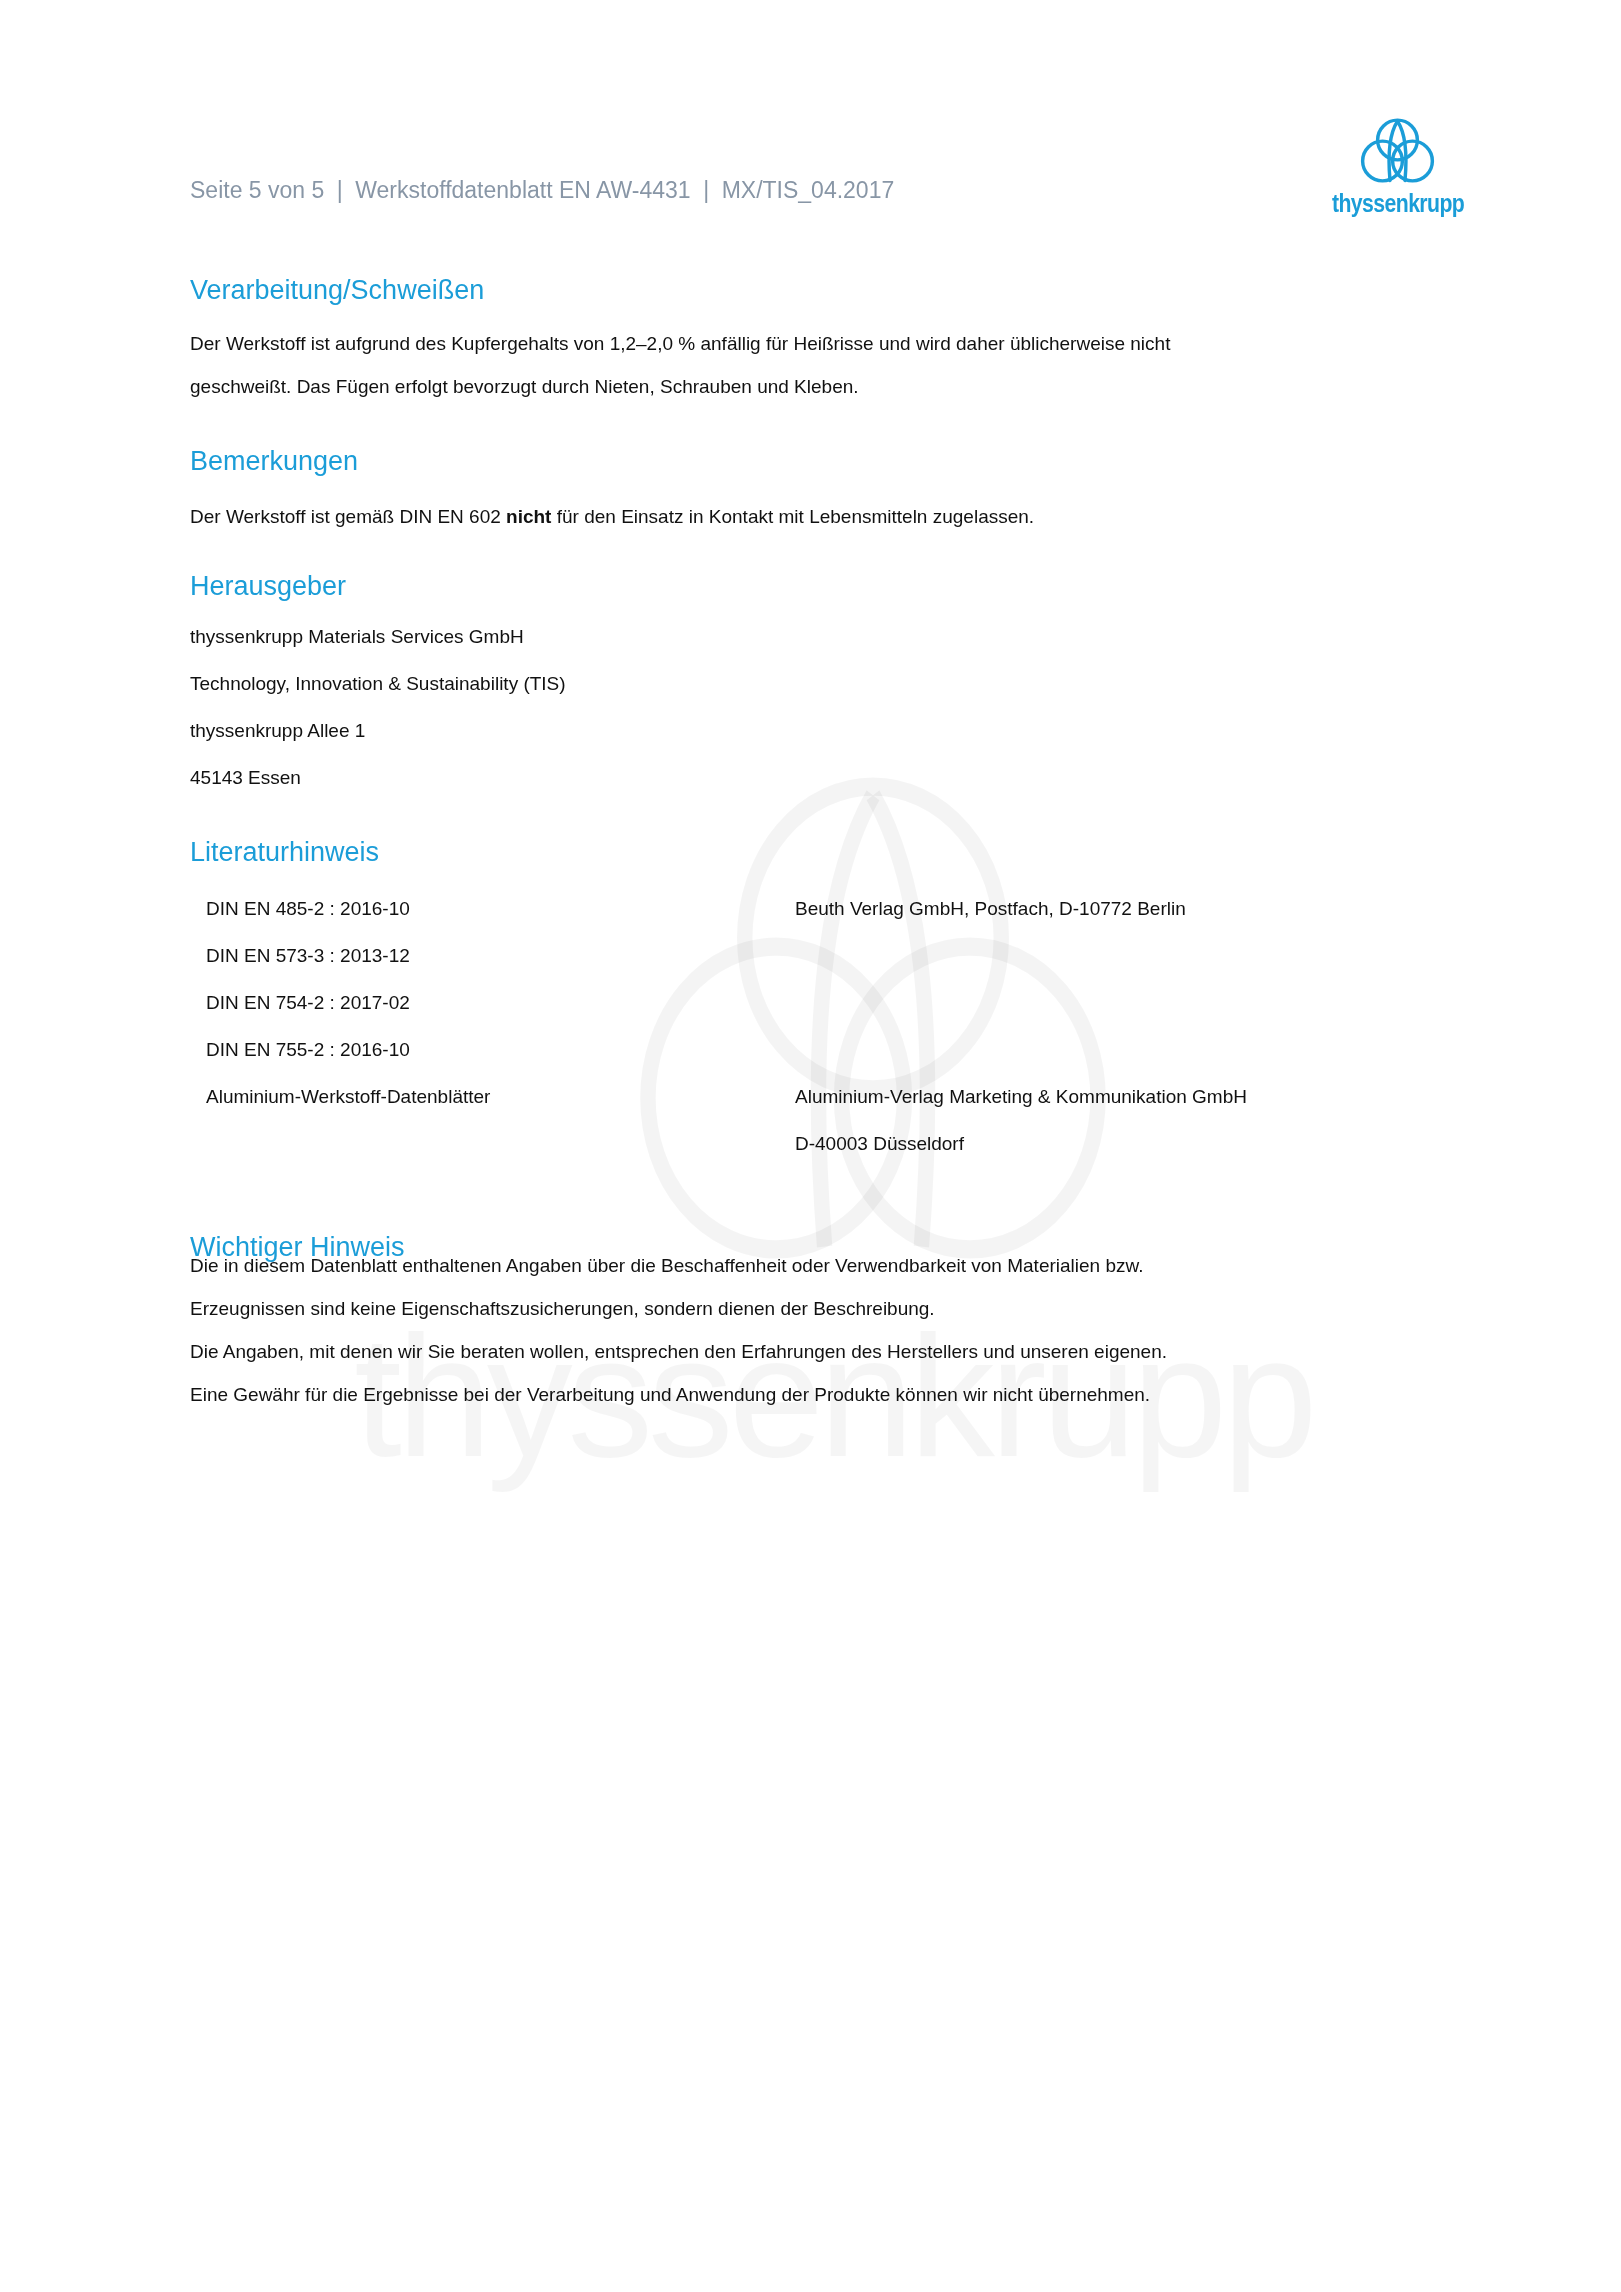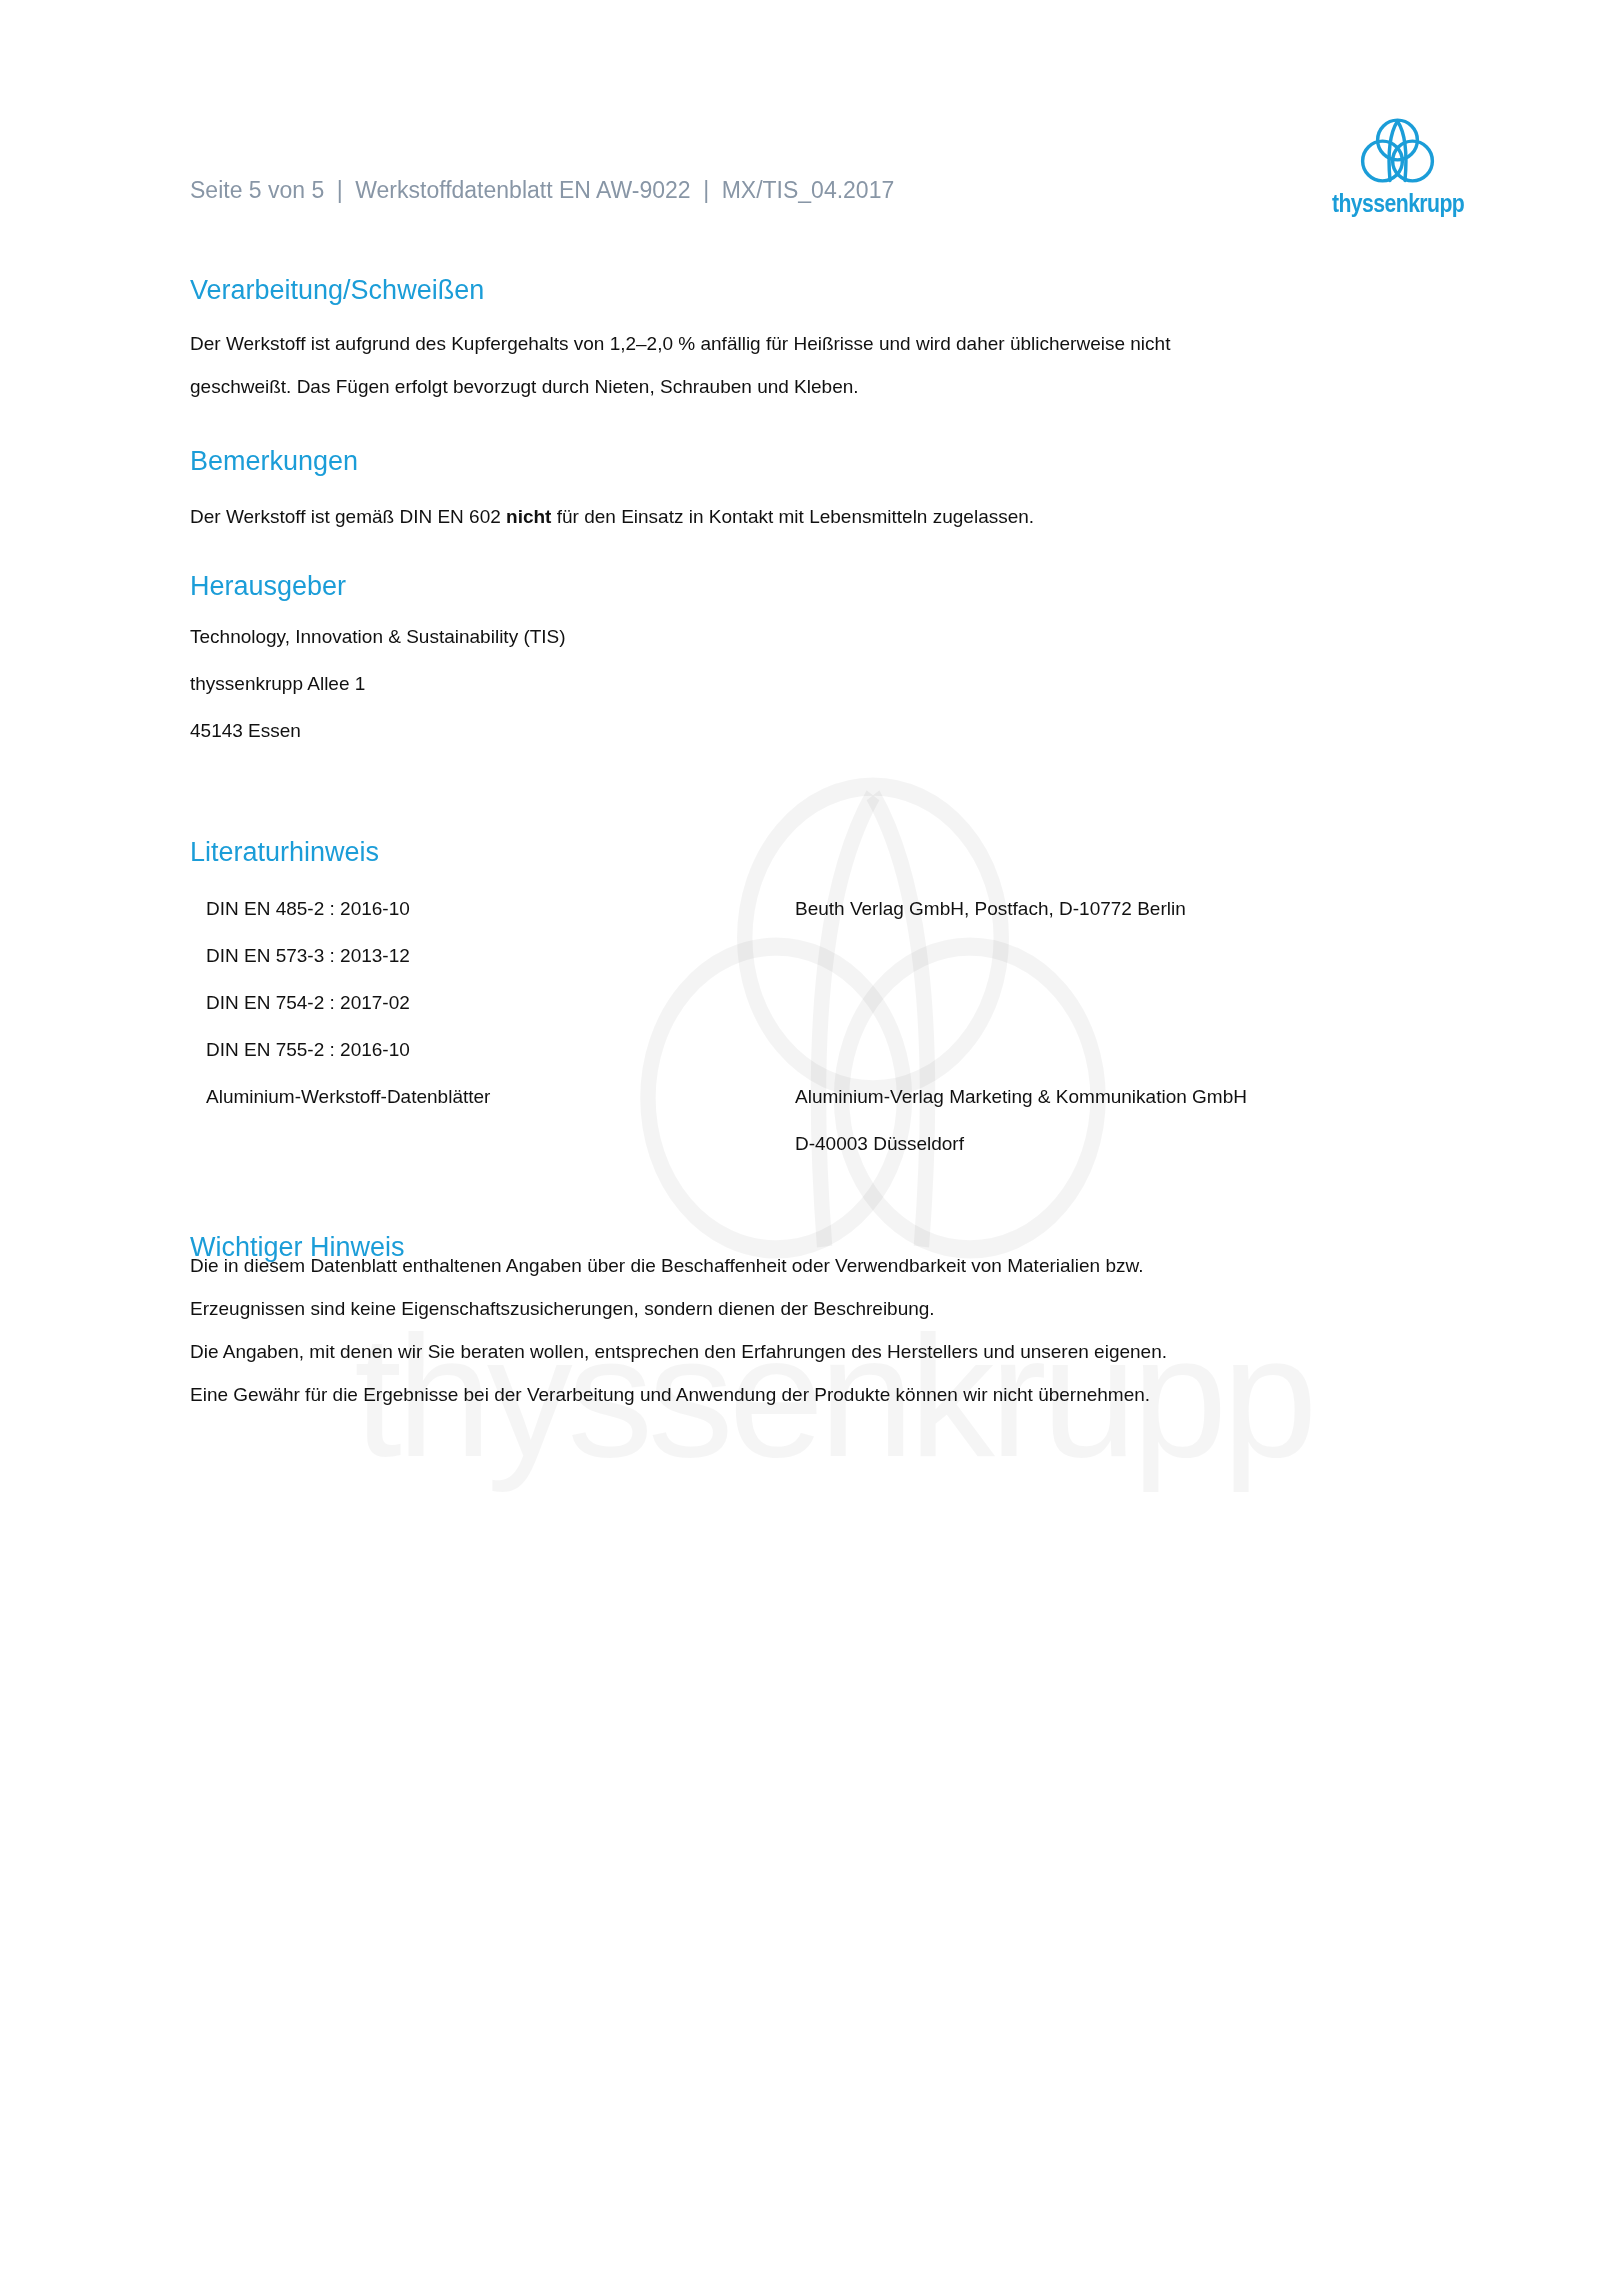--- a/index.html
+++ b/index.html
@@ -87,21 +87,21 @@
       <circle cx="70" cy="59" r="26.5"></circle>
       <path d="M50 6 C 58 18, 64 40, 60 85"></path>
       <path d="M50 6 C 42 18, 36 40, 40 85"></path>
     </svg>
     <div class="wm-text">thyssenkrupp</div>
   </div>
 
   <div class="content">
 
     <div class="header-meta">
-      <span>Seite 5 von 5</span><span class="sep">|</span><span>Werkstoffdatenblatt EN AW-9022</span><span class="sep">|</span><span>MX/TIS_04.2017</span>
+      <span>Seite 5 von 5</span><span class="sep">|</span><span>Werkstoffdatenblatt EN AW-4431</span><span class="sep">|</span><span>MX/TIS_04.2017</span>
     </div>
 
     <div class="logo">
       <svg class="logo-mark" viewBox="0 0 100 94">
         <circle cx="50" cy="31" r="26.5"></circle>
         <circle cx="30" cy="59" r="26.5"></circle>
         <circle cx="70" cy="59" r="26.5"></circle>
         <path d="M50 6 C 58 18, 64 40, 60 85"></path>
         <path d="M50 6 C 42 18, 36 40, 40 85"></path>
       </svg>
@@ -114,20 +114,21 @@
       <div class="line">geschweißt. Das Fügen erfolgt bevorzugt durch Nieten, Schrauben und Kleben.</div>
     </div>
 
     <div class="h" id="h-bemerkungen">Bemerkungen</div>
     <div class="body-block" id="p-bemerkungen">
       <div class="line"><span>Der Werkstoff ist gemäß DIN EN 602 </span><b>nicht</b><span> für den Einsatz in Kontakt mit Lebensmitteln zugelassen.</span></div>
     </div>
 
     <div class="h" id="h-herausgeber">Herausgeber</div>
     <div class="body-block lh52" id="p-herausgeber">
+      <div class="line">thyssenkrupp Materials Services GmbH</div>
       <div class="line">Technology, Innovation &amp; Sustainability (TIS)</div>
       <div class="line">thyssenkrupp Allee 1</div>
       <div class="line">45143 Essen</div>
     </div>
 
     <div class="h" id="h-literatur">Literaturhinweis</div>
     <div class="body-block lh52" id="lit-rows">
       <div class="lit-row">
         <span class="lit-left">DIN EN 485-2 : 2016-10</span>
         <span class="lit-right">Beuth Verlag GmbH, Postfach, D-10772 Berlin</span>

